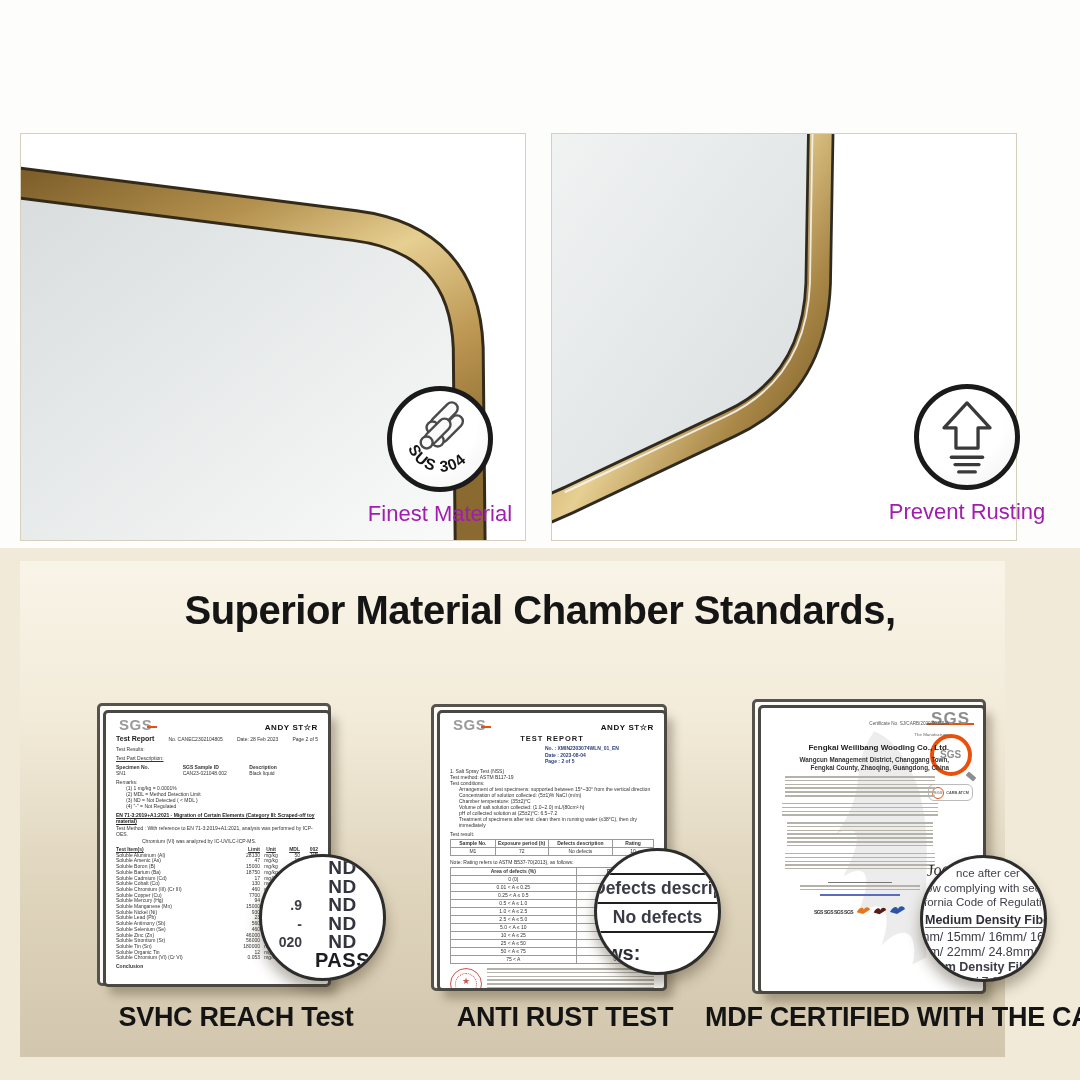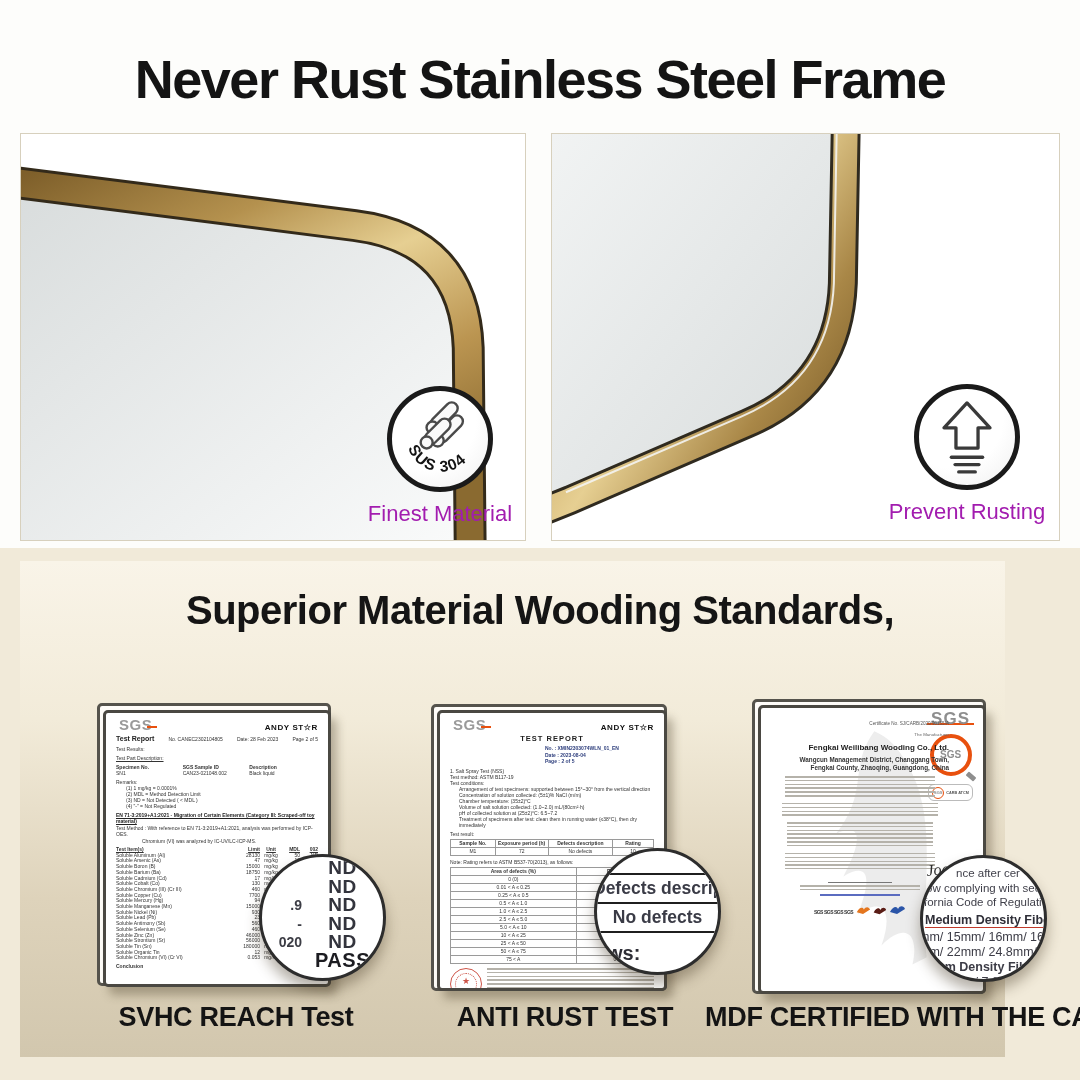--- a/index.html
+++ b/index.html
@@ -11,21 +11,21 @@
   .main-title {
     position:absolute; top:48px; left:0; width:1080px; margin:0;
     text-align:center; font-size:54px; font-weight:800; letter-spacing:-1.5px;
     color:#141414;
   }
   .panel {
     position:absolute; top:133px; height:408px; background:#ffffff;
     border:1px solid #d7d0bd; box-sizing:border-box;
   }
   .panel-left  { left:20px;  width:506px; }
-  .panel-right { left:551px; width:509px;text-decoration:underline; }
+  .panel-right { left:551px; width:466px;text-decoration:underline; }
   .panel svg.mirror { position:absolute; left:0; top:0; width:100%; height:100%; }
   .badge { position:absolute; display:flex; flex-direction:column; align-items:center; width:170px; }
   .badge-left  { left:334px; top:252px; }
   .badge-right { left:330px; top:250px; }
   .badge-circle {
     width:106px; height:106px; border:5px solid #1a1a1a; border-radius:50%;
     background:radial-gradient(circle at 35% 30%, #ffffff 55%, #efefef 100%);
     box-sizing:border-box; display:flex; align-items:center; justify-content:center;
   }
   .badge-circle svg { width:92px; height:92px; }
@@ -174,21 +174,20 @@
              letter-spacing:-0.3px; color:#141414; white-space:nowrap; }
   .cap1 { left:91px; width:290px; }
   .cap2 { left:420px; width:290px; }
   .cap3 { left:705px; width:348px; }
 </style>
 </head>
 <body>
 
 <div id="canvas">
 
-  <h1 class="main-title">Never Rust Stainless Steel Frame</h1>
 
   <section class="panel panel-left">
     <svg class="mirror" viewBox="0 0 506 408" preserveAspectRatio="none">
       <defs>
         <linearGradient id="goldL" x1="0" y1="0" x2="0.6" y2="1">
           <stop offset="0" stop-color="#7e5f2a"></stop>
             <stop offset="0.28" stop-color="#b4914e"></stop>
           <stop offset="0.5" stop-color="#e6cf92"></stop>
             <stop offset="0.75" stop-color="#bb9551"></stop>
           <stop offset="1" stop-color="#8a6a30"></stop>
@@ -252,21 +251,21 @@
           <line x1="41" y1="88" x2="59" y2="88" stroke="#3a3a3a" stroke-width="3.6" stroke-linecap="round"></line>
         </svg>
       </div>
       <div class="badge-caption">Prevent Rusting</div>
     </div>
   </section>
 
   <div class="bottom-bg"></div>
   <div class="bottom-panel"></div>
 
-  <h2 class="s2-heading"><span>Superior Material Wooding Standards,</span><br>
+  <h2 class="s2-heading"><span>Superior Material Chamber Standards,</span><br>
   </h2>
 
   <div class="cert-back back1"></div>
   <div class="cert-back back2"></div>
   <div class="cert-back back3"></div>
 
   <article class="cert cert1">
     <div class="doc-head">
       <span class="sgs-logo">SGS</span>
       <span class="brand">ANDY ST☆R</span>

